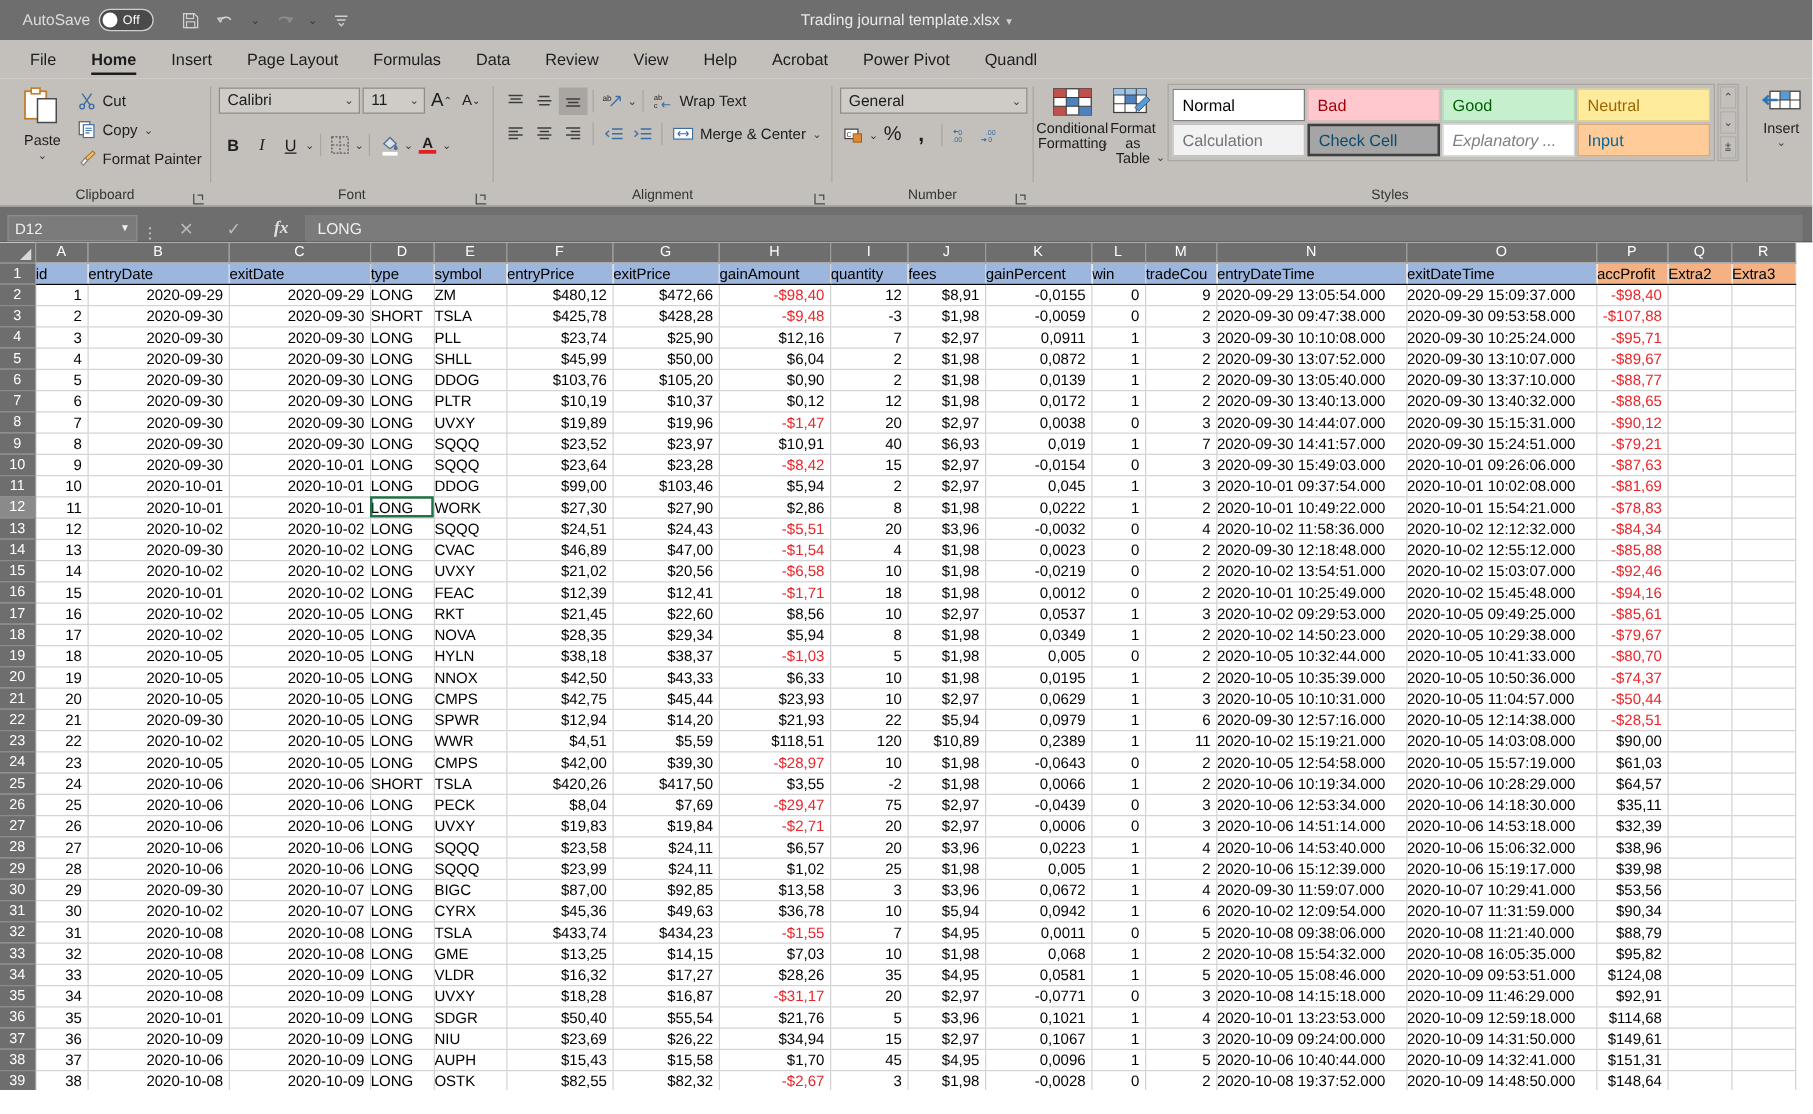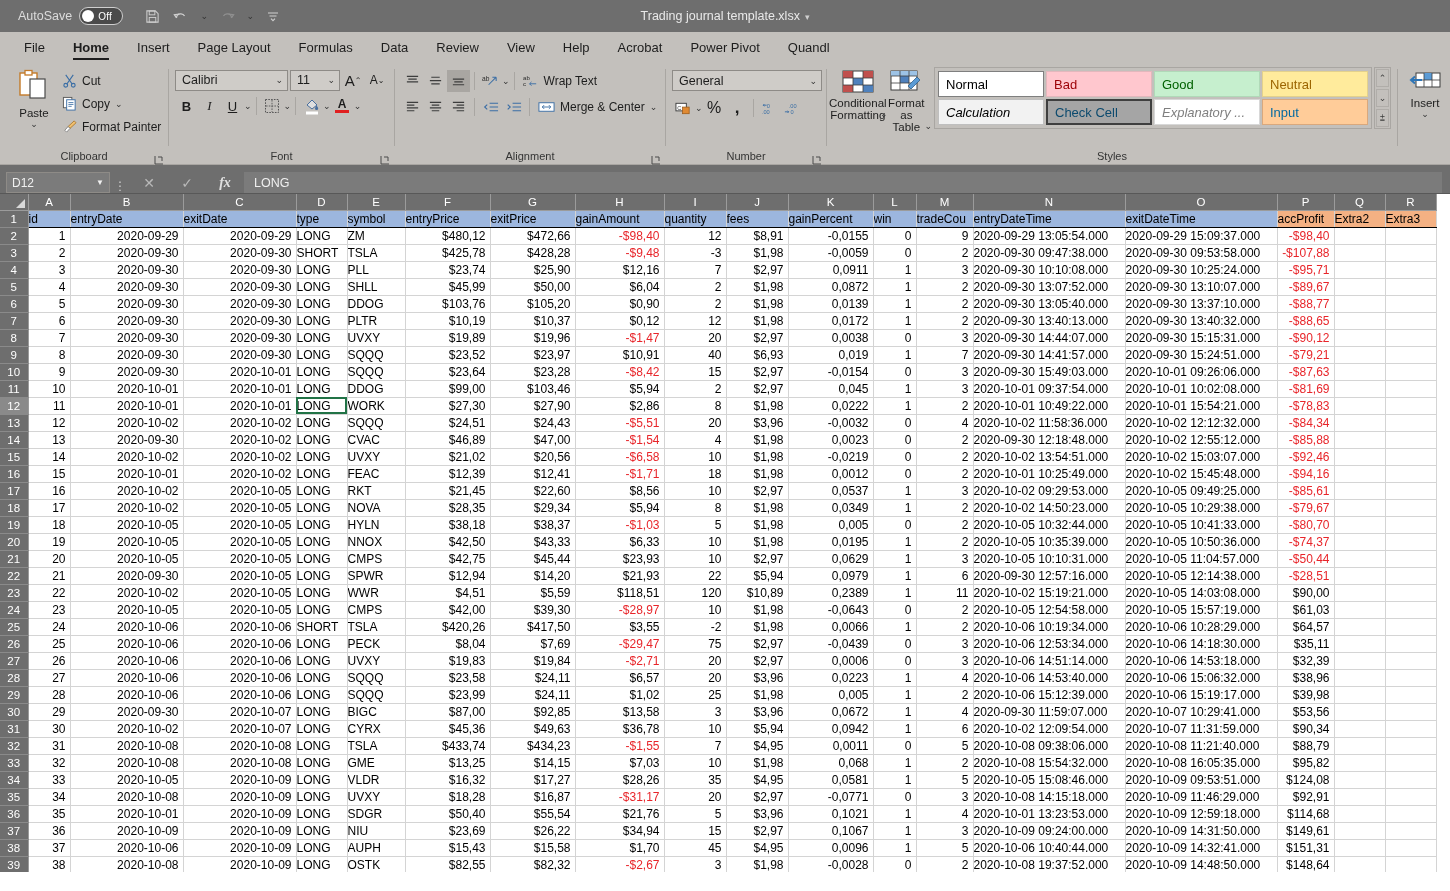--- a/index.html
+++ b/index.html
@@ -292,21 +292,21 @@
         <svg width="10" height="10" viewBox="0 0 10 10">
             <path d="M1 1v8h8" fill="none" stroke="#4a4a4a" stroke-width="1"></path>
             <path d="M4 2h4v4" fill="none" stroke="#4a4a4a" stroke-width="1"></path>
           </svg>
       </span>
     </div>
   </div>
   <div class="gsep"></div>
 
   <div class="rgroup" style="width:225px">
-    <div class="gbody" style="flex-direction:column; gap:4px; padding-top:6px;">
+    <div class="gbody" style="flex-direction:column; gap:14px; padding-top:6px;">
       <div style="display:flex; align-items:center; gap:2px;">
         <div class="combo fontname">
           <span>Calibri</span>
             <span class="chev">⌄</span>
         </div>
         <div class="combo fontsize">
           <span>11</span>
             <span class="chev">⌄</span>
         </div>
         <span class="sqbtn" style="font-size:15px">A<sup style="font-size:8px">⌃</sup></span>
@@ -520,21 +520,21 @@
         </span>
         <span class="cap">Format as Table</span>
         <span class="chev" style="position:relative; top:-12px; left:22px">⌄</span>
       </div>
       <div style="display:flex; align-items:flex-start; margin-left:4px">
         <div class="gallery">
           <div class="stylecell" style="background:#ffffff;color:#000;border-color:#7f7f7f;box-shadow:inset 0 0 0 1px #fff;">Normal</div>
           <div class="stylecell" style="background:#ffc7ce;color:#9c0006;border-color:#e3b7bc;">Bad</div>
           <div class="stylecell" style="background:#c6efce;color:#006100;border-color:#b0d9b8;">Good</div>
           <div class="stylecell" style="background:#ffeb9c;color:#9c6500;border-color:#e3d18c;">Neutral</div>
-          <div class="stylecell" style="background:#f2f2f2;color:#000000;border-color:#bfbfbf;font-style:italic;">Calculation</div>
+          <div class="stylecell" style="background:#f2f2f2;color:#737373;border-color:#bfbfbf;">Calculation</div>
           <div class="stylecell" style="background:#a5a5a5;color:#0c4a6e;border:2px solid #3f3f3f;">Check Cell</div>
           <div class="stylecell" style="background:#ffffff;color:#7f7f7f;font-style:italic;border-color:#d8d8d8;">Explanatory ...</div>
           <div class="stylecell" style="background:#ffcc99;color:#0369a1;border-color:#d9a87d;">Input</div>
         </div>
         <div class="gallery-scroll">
           <div>⌃</div>
           <div>⌄</div>
           <div>⩲</div>
         </div>
       </div>

